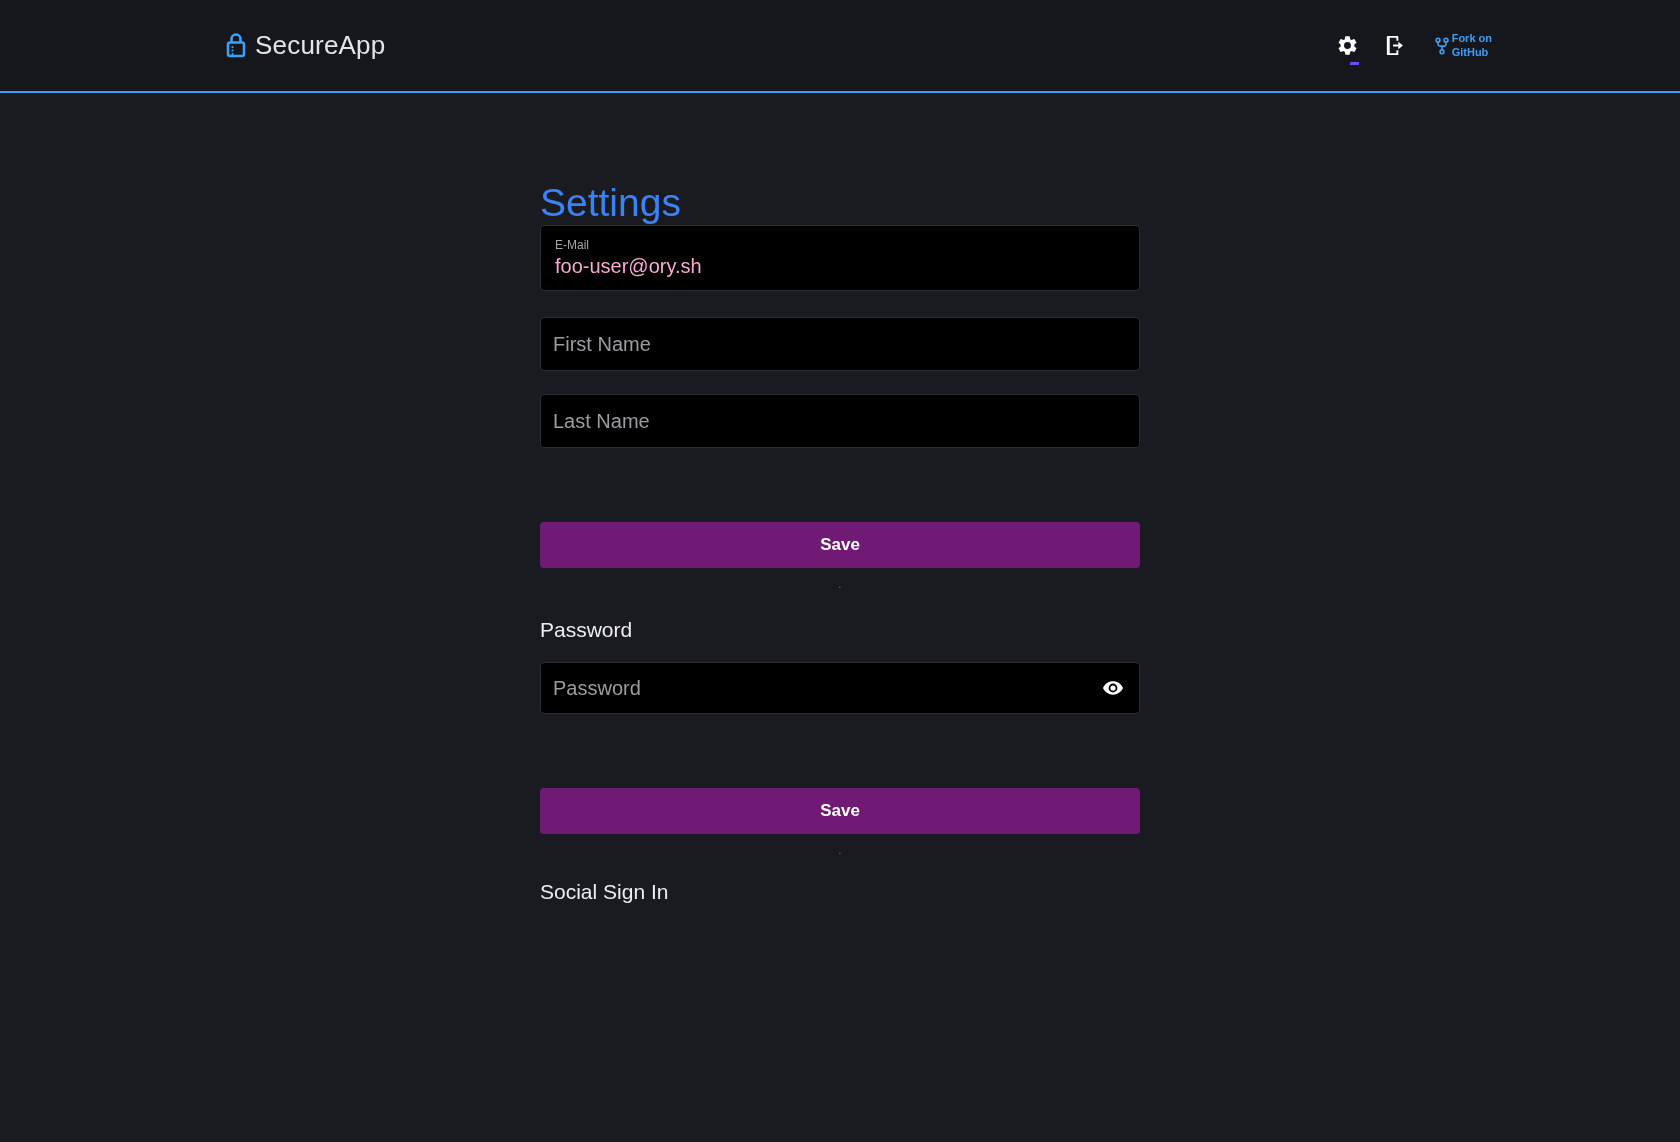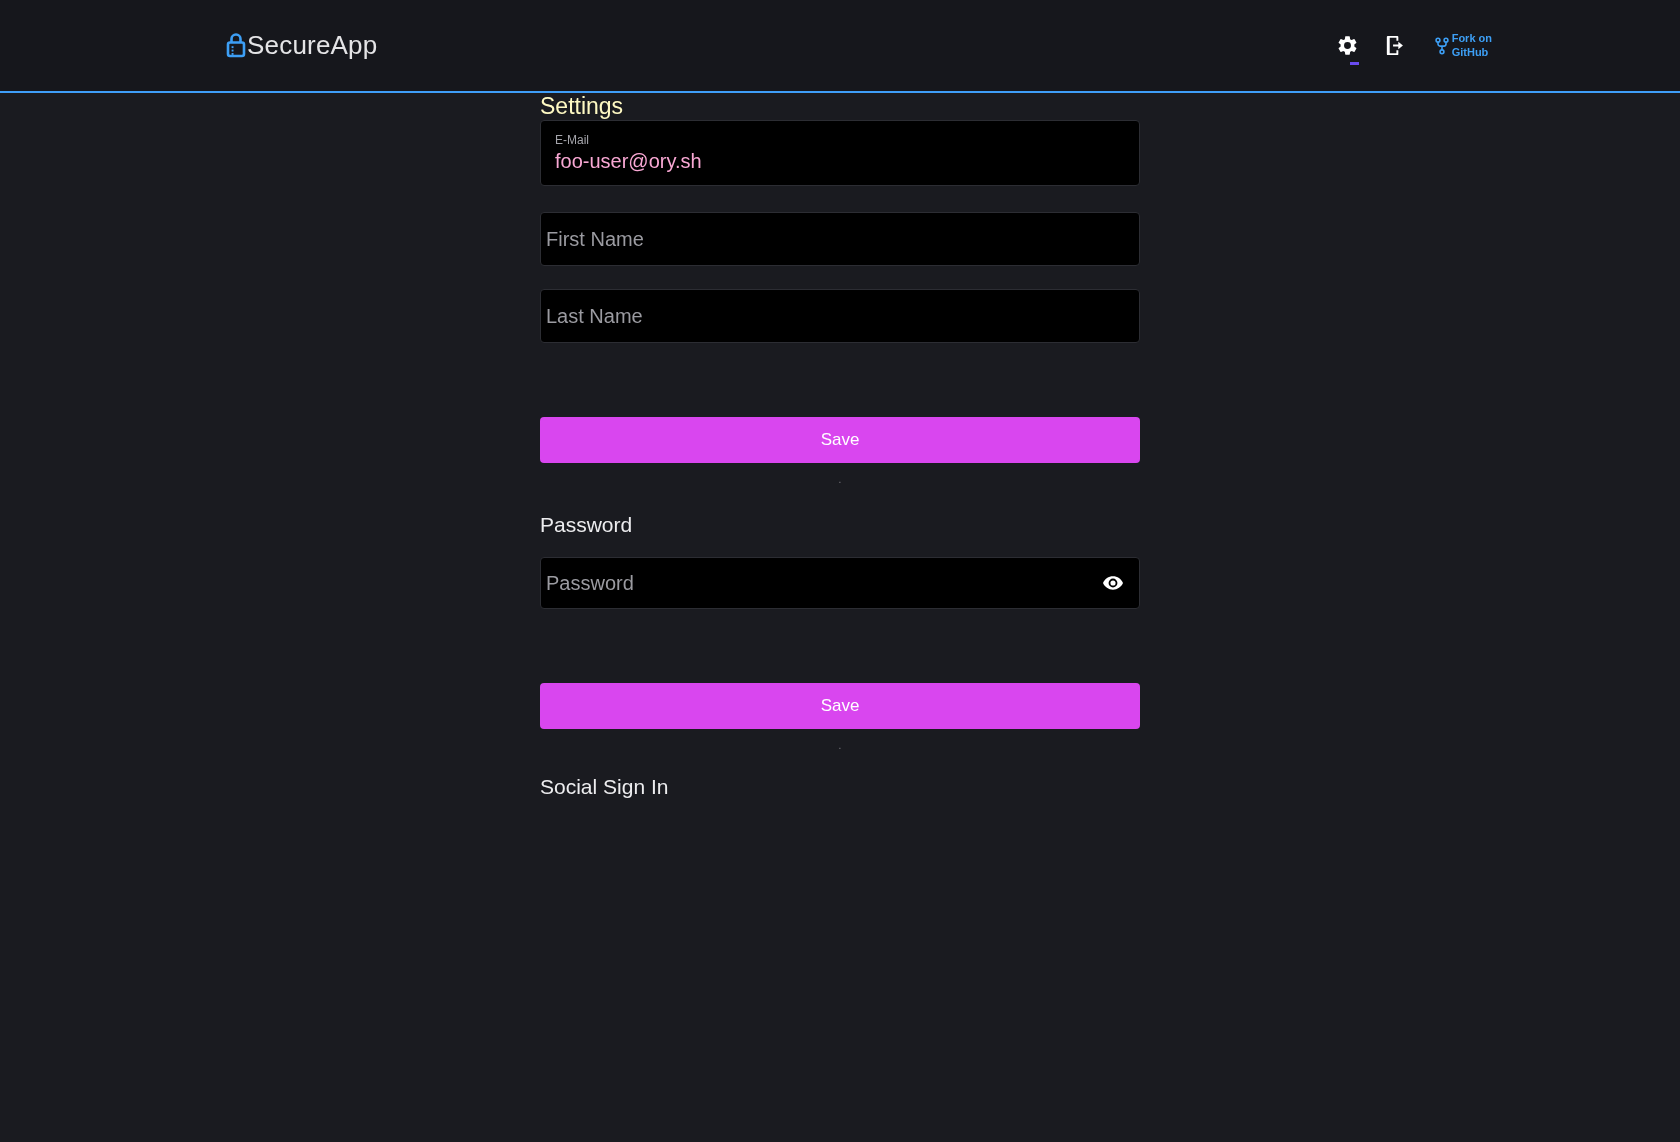--- a/index.html
+++ b/index.html
@@ -17,21 +17,21 @@
     background: #16171c;
     border-bottom: 2px solid #3f9ef8;
     display: flex;
     align-items: center;
     justify-content: space-between;
     padding: 0 188px 0 225px;
   }
   .logo {
     display: flex;
     align-items: center;
-    gap: 0;
+    gap: 8px;
     cursor: pointer;
   }
   .logo-title {
     font-size: 26px;
     font-weight: 400;
     color: #e4e4e6;
     letter-spacing: 0.2px;
   }
   .nav-right {
     display: flex;
@@ -72,23 +72,24 @@
     display: flex;
     flex-direction: column;
   }
 
   
   .content {
     width: 600px;
     margin: 0 auto;
   }
   .page-title {
-    font-size: 23px;
+    padding-top: 88px;
+    font-size: 39px;
     font-weight: 400;
-    color: #fef9c3;
+    color: #3b82f6;
   }
   .section-heading {
     font-size: 21px;
     font-weight: 400;
     color: #ededef;
   }
   .heading-profile { margin-top: 62px; margin-bottom: 22px; }
   .heading-password { margin-top: 28px; margin-bottom: 20px; }
   .heading-social { margin-top: 24px; margin-bottom: 70px; }
 
@@ -113,21 +114,21 @@
   .field-label {
     display: block;
     font-size: 12px;
     color: #a5a5ab;
     margin-bottom: 3px;
   }
   .plain-box {
     height: 54px;
     display: flex;
     align-items: center;
-    padding: 0 5px;
+    padding: 0 12px;
   }
   .first-name-box { margin-bottom: 23px; }
   .last-name-box { margin-bottom: 0; }
   .password-box { height: 52px; margin-bottom: 0; position: relative; }
   .password-box input { padding-right: 40px; }
   .eye-btn {
     position: absolute;
     right: 14px;
     top: 50%;
     transform: translateY(-50%);
@@ -137,26 +138,26 @@
     display: flex;
     align-items: center;
     padding: 2px;
   }
 
   .btn-primary {
     display: block;
     width: 100%;
     height: 46px;
     margin-top: 74px;
-    background: #d946ef;
+    background: #701a75;
     border: none;
     border-radius: 4px;
     color: #ffffff;
     font-size: 17px;
-    font-weight: 400;
+    font-weight: 700;
     font-family: "Liberation Sans", sans-serif;
     cursor: pointer;
   }
   .btn-github {
     margin-top: 0;
     height: 48px;
   }
   .status-dot {
     margin-top: 12px;
     text-align: center;

